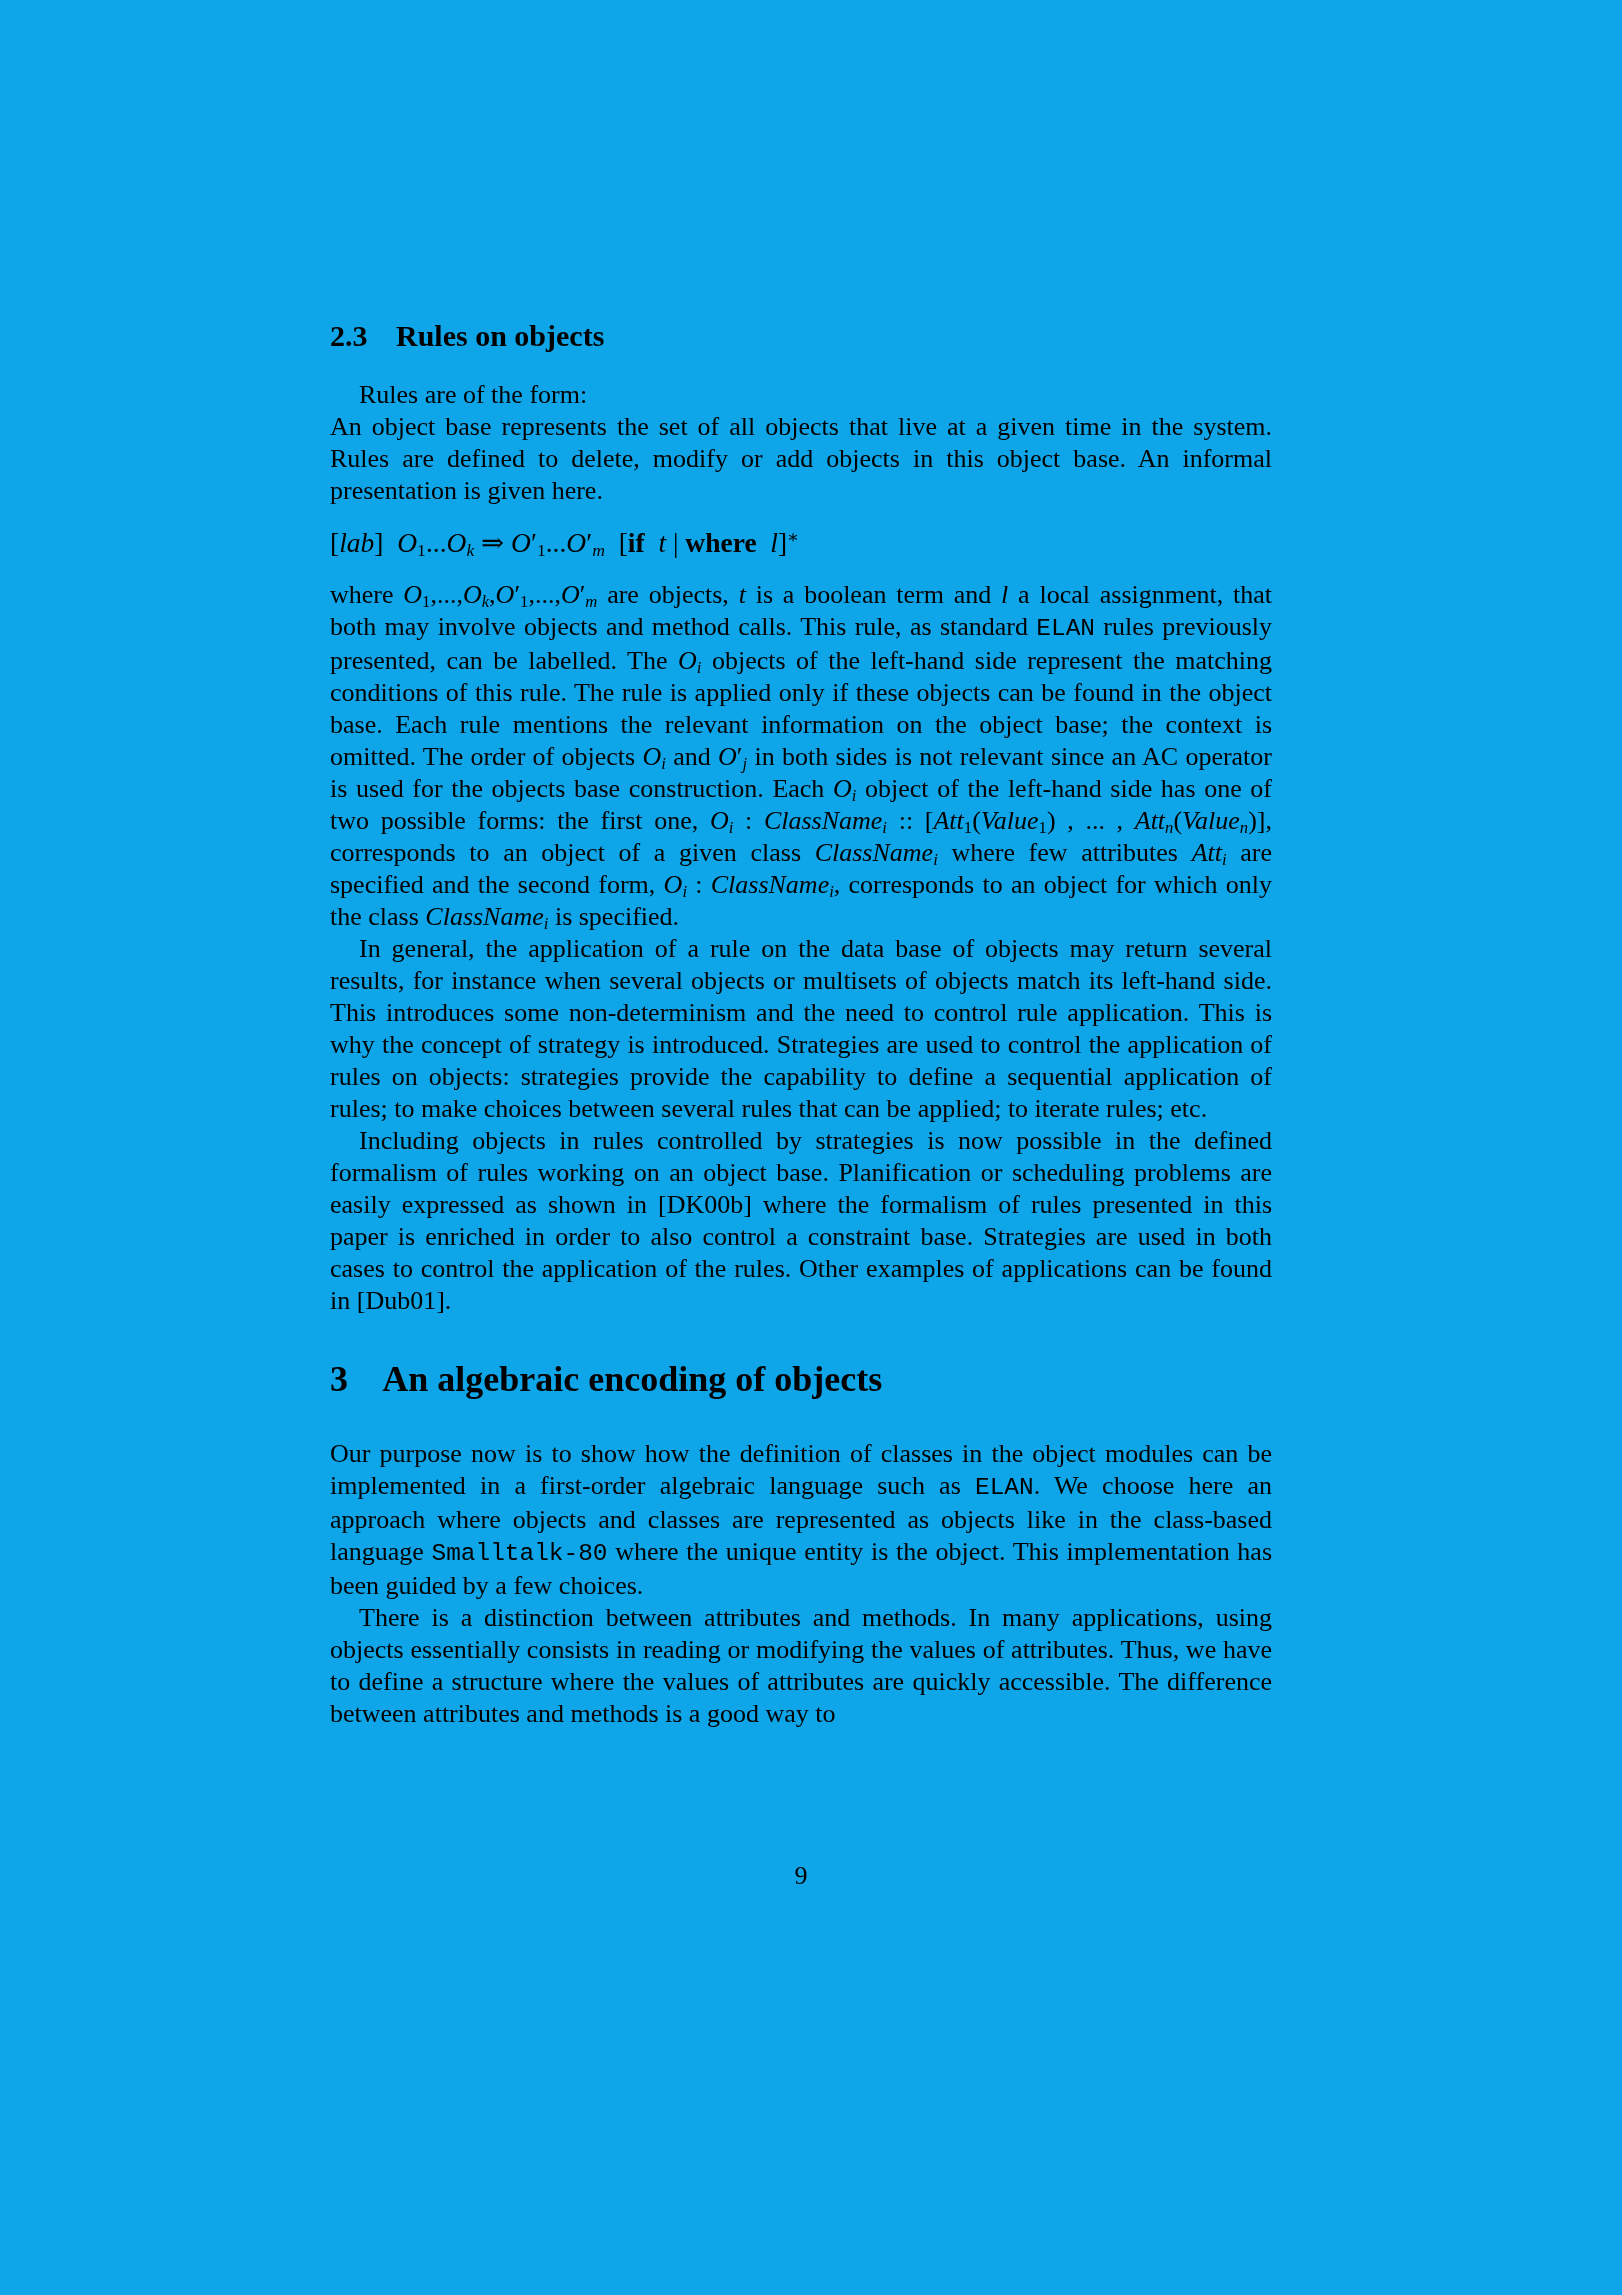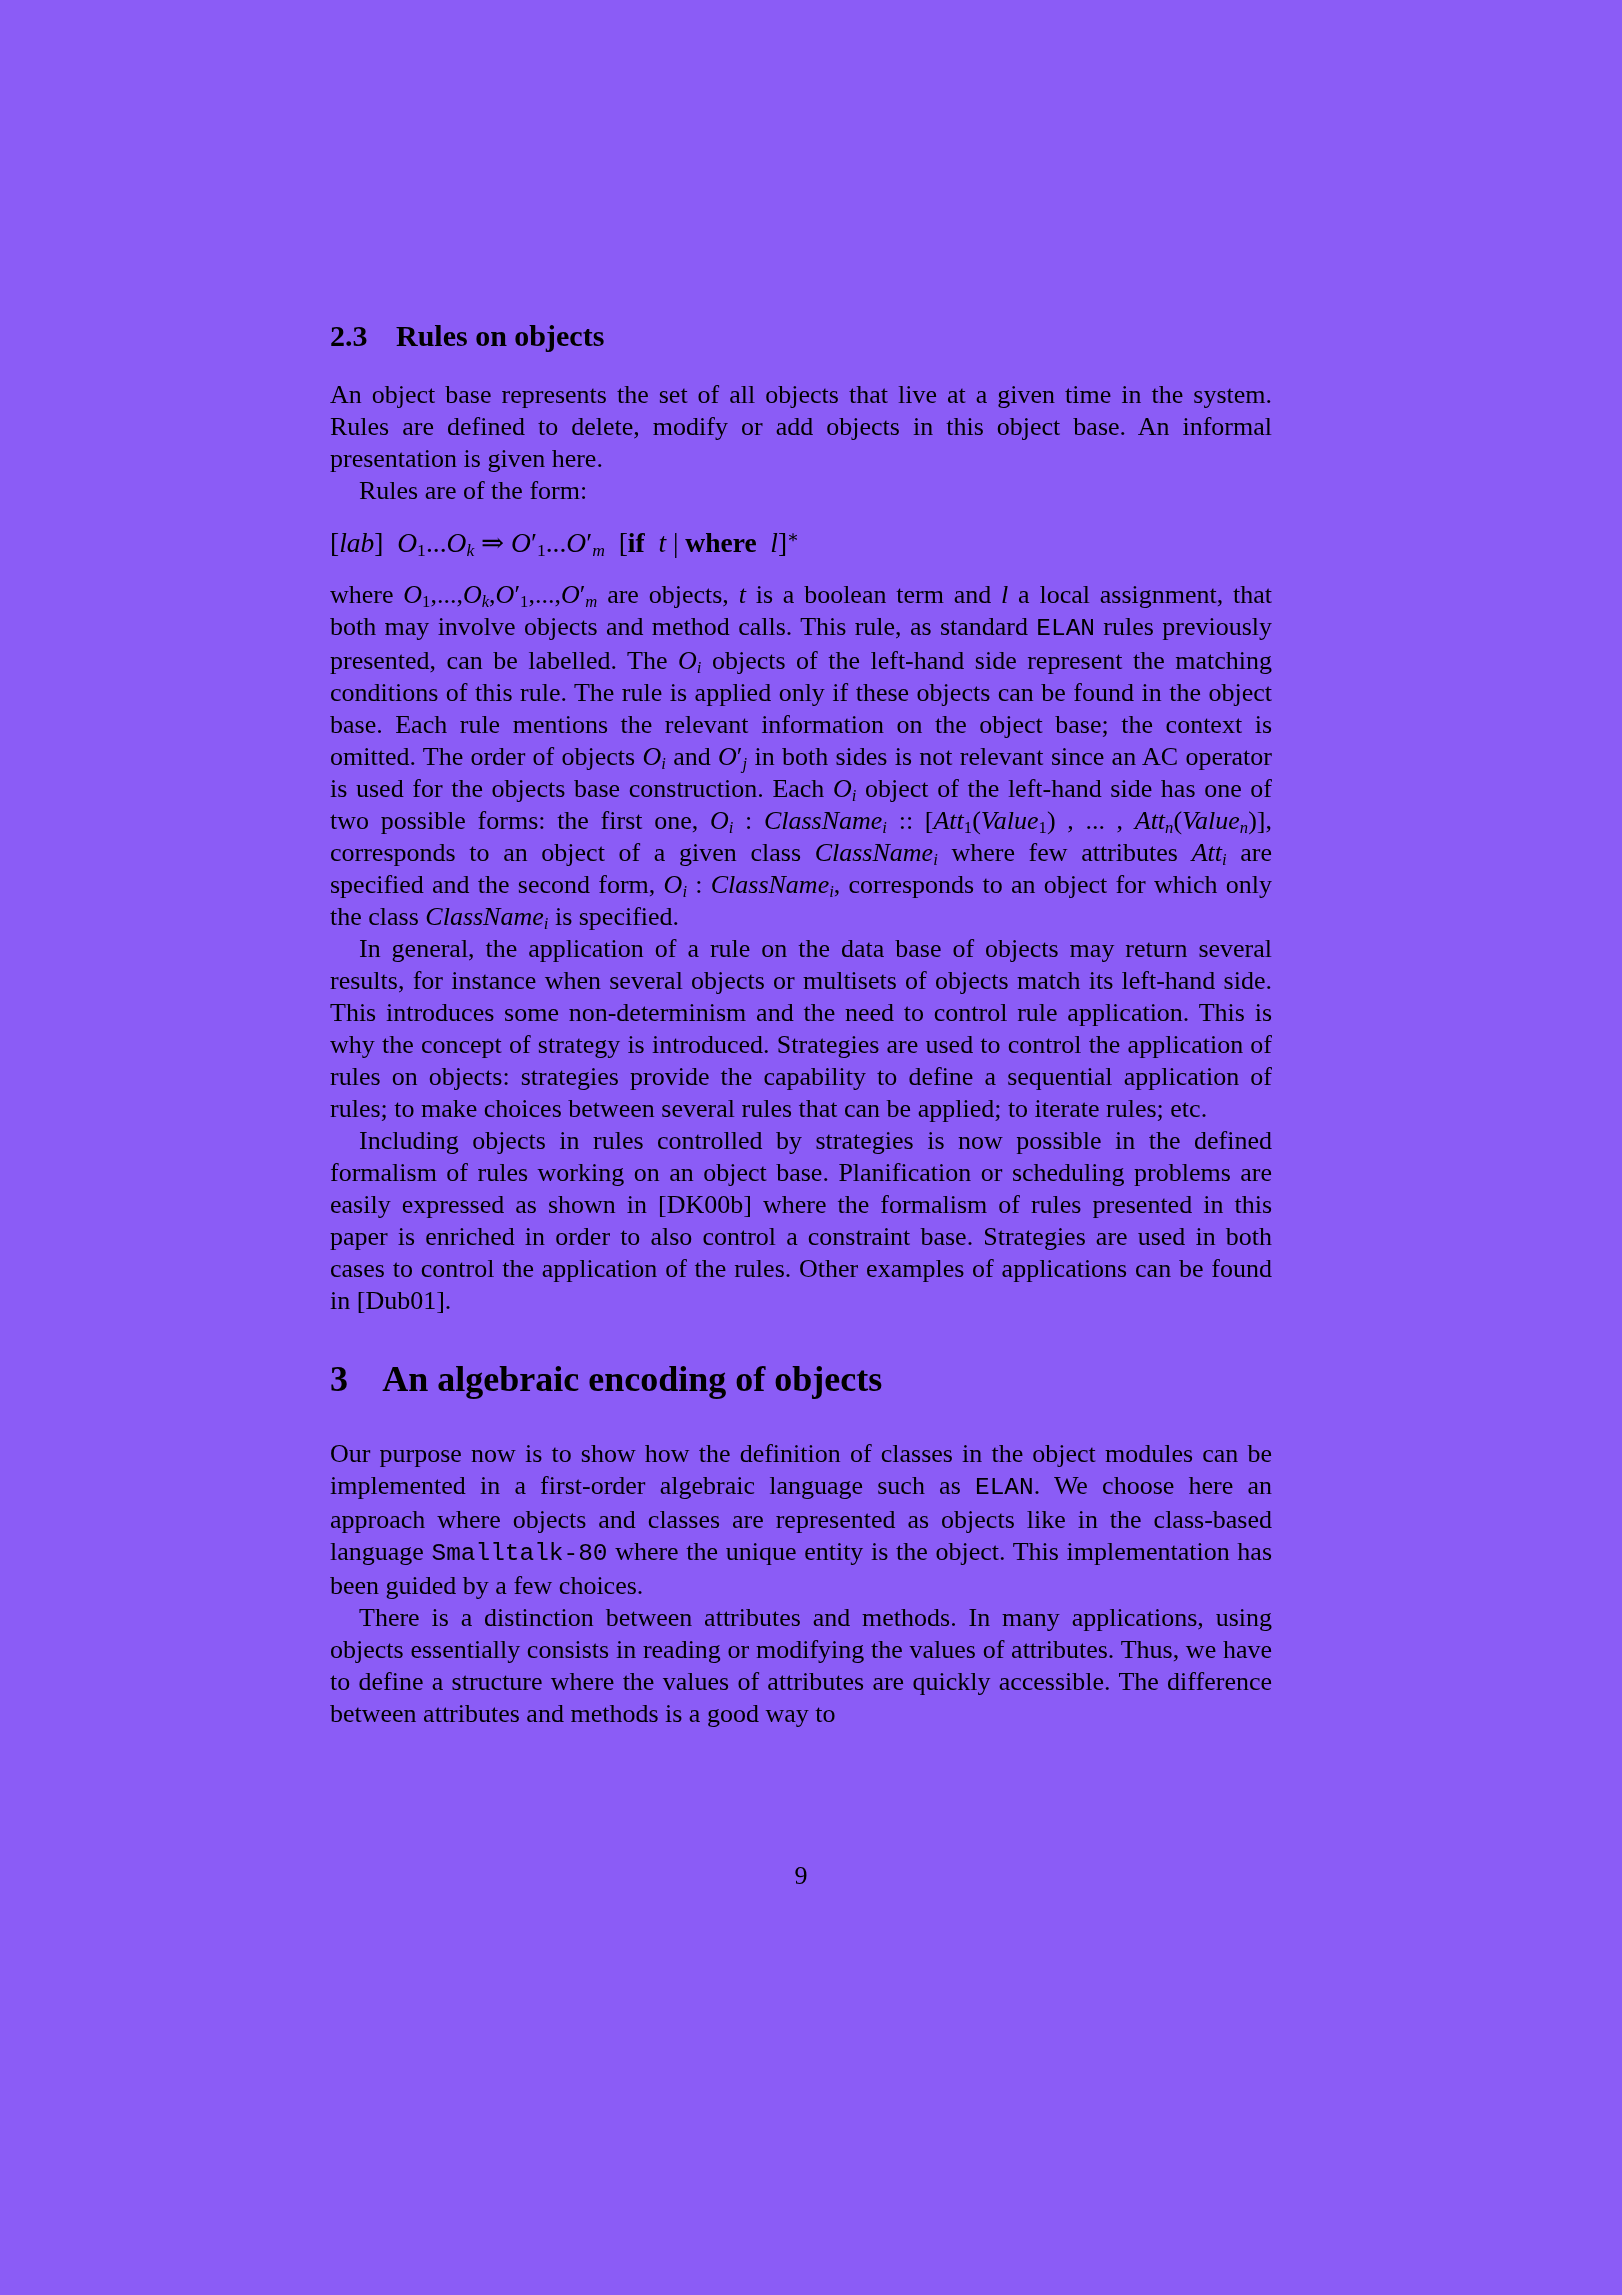--- a/index.html
+++ b/index.html
@@ -10,21 +10,21 @@
     width: 1622px;
     height: 2295px;
     background: #ffffff;
     color: #000000;
     font-family: "Liberation Serif", "DejaVu Serif", serif;
   }
   .page {
     position: relative;
     width: 1622px;
     height: 2295px;
-    background: #8b5cf6;
+    background: #0ea5e9;
     overflow: hidden;
   }
   .text-column {
     position: absolute;
     left: 330px;
     top: 318px;
     width: 942px;
     font-size: 26px;
     line-height: 32px;
     text-align: justify;
@@ -75,22 +75,22 @@
     font-size: 26px;
     line-height: 32px;
   }
 </style>
 </head>
 <body style="background: rgb(255, 255, 255); color: rgb(0, 0, 0);">
 
 <div class="page">
   <div class="text-column">
       <div class="h h2"><span class="h-num">2.3</span><span class="h-title">Rules on objects</span></div>
+      <p class="para indent"><span>Rules are of the form:</span></p>
       <p class="para"><span>An object base represents the set of all objects that live at a given time in the system. Rules are defined to delete, modify or add objects in this object base. An informal presentation is given here.</span></p>
-      <p class="para indent"><span>Rules are of the form:</span></p>
       <div class="formula"><span>[</span><span class="it">lab</span><span>]&nbsp;&nbsp;</span><span class="it">O</span><sub>1</sub><span>...</span><span class="it">O</span><sub class="it">k</sub><span>&nbsp;⇒&nbsp;</span><span class="it">O</span><span>′</span><sub>1</sub><span>...</span><span class="it">O</span><span>′</span><sub class="it">m</sub><span>&nbsp;&nbsp;[</span><span class="bf">if</span><span>&nbsp;&nbsp;</span><span class="it">t</span><span>&nbsp;|&nbsp;</span><span class="bf">where</span><span>&nbsp;&nbsp;</span><span class="it">l</span><span>]</span><sup>∗</sup></div>
       <p class="para"><span>where </span><span class="it">O</span><sub>1</sub><span>,...,</span><span class="it">O</span><sub class="it">k</sub><span>,</span><span class="it">O</span><span>′</span><sub>1</sub><span>,...,</span><span class="it">O</span><span>′</span><sub class="it">m</sub><span> are objects, </span><span class="it">t</span><span> is a boolean term and </span><span class="it">l</span><span> a local assignment, that both may involve objects and method calls. This rule, as standard </span><span class="sf">ELAN</span><span> rules previously presented, can be labelled. The </span><span class="it">O</span><sub class="it">i</sub><span> objects of the left-hand side represent the matching conditions of this rule. The rule is applied only if these objects can be found in the object base. Each rule mentions the relevant information on the object base; the context is omitted. The order of objects </span><span class="it">O</span><sub class="it">i</sub><span> and </span><span class="it">O</span><span>′</span><sub class="it">j</sub><span> in both sides is not relevant since an AC operator is used for the objects base construction. Each </span><span class="it">O</span><sub class="it">i</sub><span> object of the left-hand side has one of two possible forms: the first one, </span><span class="it">O</span><sub class="it">i</sub><span> : </span><span class="it">ClassName</span><sub class="it">i</sub><span> :: [</span><span class="it">Att</span><sub>1</sub><span>(</span><span class="it">Value</span><sub>1</sub><span>) , ... , </span><span class="it">Att</span><sub class="it">n</sub><span>(</span><span class="it">Value</span><sub class="it">n</sub><span>)], corresponds to an object of a given class </span><span class="it">ClassName</span><sub class="it">i</sub><span> where few attributes </span><span class="it">Att</span><sub class="it">i</sub><span> are specified and the second form, </span><span class="it">O</span><sub class="it">i</sub><span> : </span><span class="it">ClassName</span><sub class="it">i</sub><span>, corresponds to an object for which only the class </span><span class="it">ClassName</span><sub class="it">i</sub><span> is specified.</span></p>
       <p class="para indent"><span>In general, the application of a rule on the data base of objects may return several results, for instance when several objects or multisets of objects match its left-hand side. This introduces some non-determinism and the need to control rule application. This is why the concept of strategy is introduced. Strategies are used to control the application of rules on objects: strategies provide the capability to define a sequential application of rules; to make choices between several rules that can be applied; to iterate rules; etc.</span></p>
       <p class="para indent"><span>Including objects in rules controlled by strategies is now possible in the defined formalism of rules working on an object base. Planification or scheduling problems are easily expressed as shown in [DK00b] where the formalism of rules presented in this paper is enriched in order to also control a constraint base. Strategies are used in both cases to control the application of the rules. Other examples of applications can be found in [Dub01].</span></p>
       <div class="h h1"><span class="h-num">3</span><span class="h-title">An algebraic encoding of objects</span></div>
       <p class="para"><span>Our purpose now is to show how the definition of classes in the object modules can be implemented in a first-order algebraic language such as </span><span class="sf">ELAN</span><span>. We choose here an approach where objects and classes are represented as objects like in the class-based language </span><span class="sf">Smalltalk-80</span><span> where the unique entity is the object. This implementation has been guided by a few choices.</span></p>
       <p class="para indent"><span>There is a distinction between attributes and methods. In many applications, using objects essentially consists in reading or modifying the values of attributes. Thus, we have to define a structure where the values of attributes are quickly accessible. The difference between attributes and methods is a good way to</span></p>
     </div>
   <div class="footer">9</div>
 </div>

